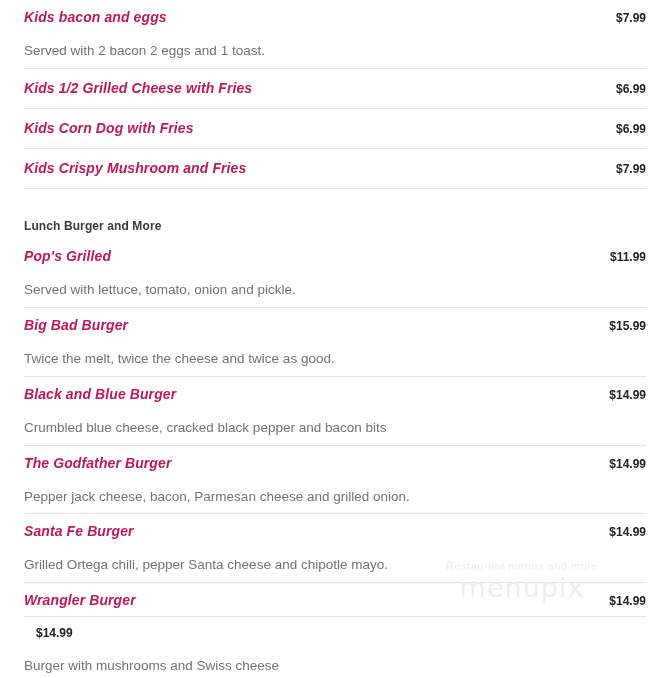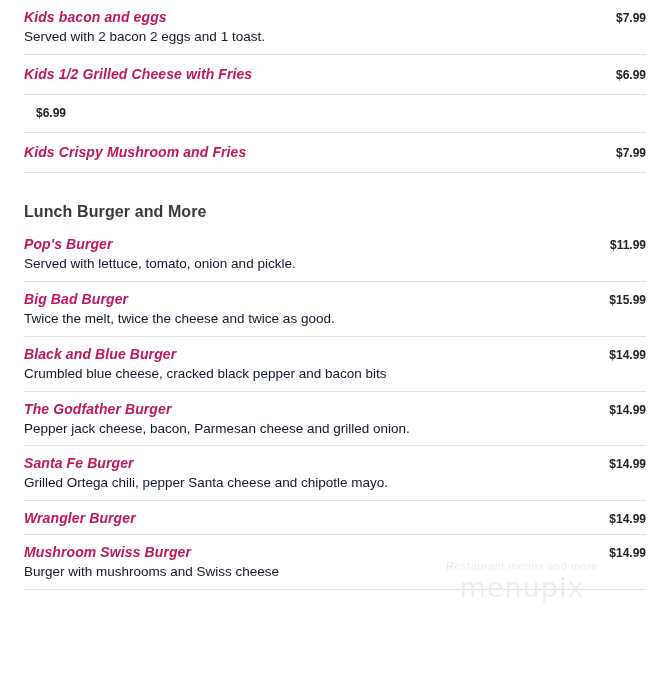--- a/index.html
+++ b/index.html
@@ -42,30 +42,30 @@
   }
   .item-price {
     font-size: 12px;
     font-weight: bold;
     color: #222222;
     white-space: nowrap;
     padding-left: 12px;
   }
   .item-desc {
     font-size: 13.5px;
-    color: #0f172a;
-    margin-top: 4px;
+    color: #737373;
+    margin-top: 18px;
     line-height: 1.25;
   }
   .item.nodesc .item-row {
     padding-top: 11px;
     padding-bottom: 4px;
   }
   .section-title {
-    font-size: 16px;
+    font-size: 12px;
     font-weight: bold;
     color: #3a3a3a;
     margin: 30px 0 6px 0;
     letter-spacing: 0.1px;
   }
   .watermark {
     position: absolute;
     left: 432px;
     top: 560px;
     width: 180px;
@@ -101,36 +101,37 @@
 
   <div class="item nodesc">
     <div class="item-row">
       <span class="item-name">Kids 1/2 Grilled Cheese with Fries</span>
       <span class="item-price">$6.99</span>
     </div>
   </div>
 
   <div class="item nodesc">
     <div class="item-row">
+      <span class="item-name">Kids Corn Dog with Fries</span>
       <span class="item-price">$6.99</span>
     </div>
   </div>
 
   <div class="item nodesc">
     <div class="item-row">
       <span class="item-name">Kids Crispy Mushroom and Fries</span>
       <span class="item-price">$7.99</span>
     </div>
   </div>
 
   <div class="section-title">Lunch Burger and More</div>
 
   <div class="item">
     <div class="item-row">
-      <span class="item-name">Pop's Burger</span>
+      <span class="item-name">Pop's Grilled</span>
       <span class="item-price">$11.99</span>
     </div>
     <div class="item-desc">Served with lettuce, tomato, onion and pickle.</div>
   </div>
 
   <div class="item">
     <div class="item-row">
       <span class="item-name">Big Bad Burger</span>
       <span class="item-price">$15.99</span>
     </div>
@@ -163,21 +164,20 @@
 
   <div class="item">
     <div class="item-row">
       <span class="item-name">Wrangler Burger</span>
       <span class="item-price">$14.99</span>
     </div>
   </div>
 
   <div class="item">
     <div class="item-row">
-      <span class="item-name">Mushroom Swiss Burger</span>
       <span class="item-price">$14.99</span>
     </div>
     <div class="item-desc">Burger with mushrooms and Swiss cheese</div>
   </div>
 
 </div>
 
 <div class="watermark">
   <div class="watermark-line">Restaurant menus and more</div>
   <div class="watermark-main">menupix</div>

